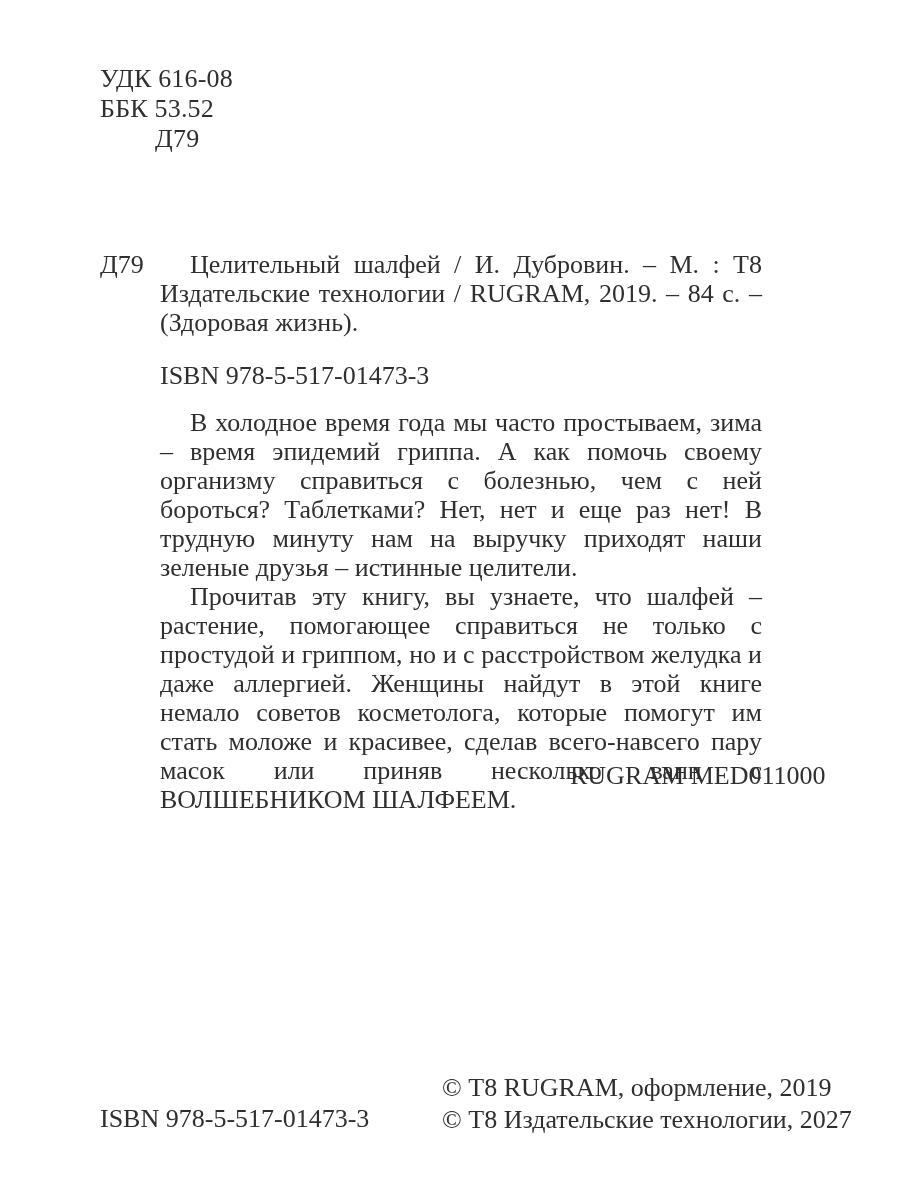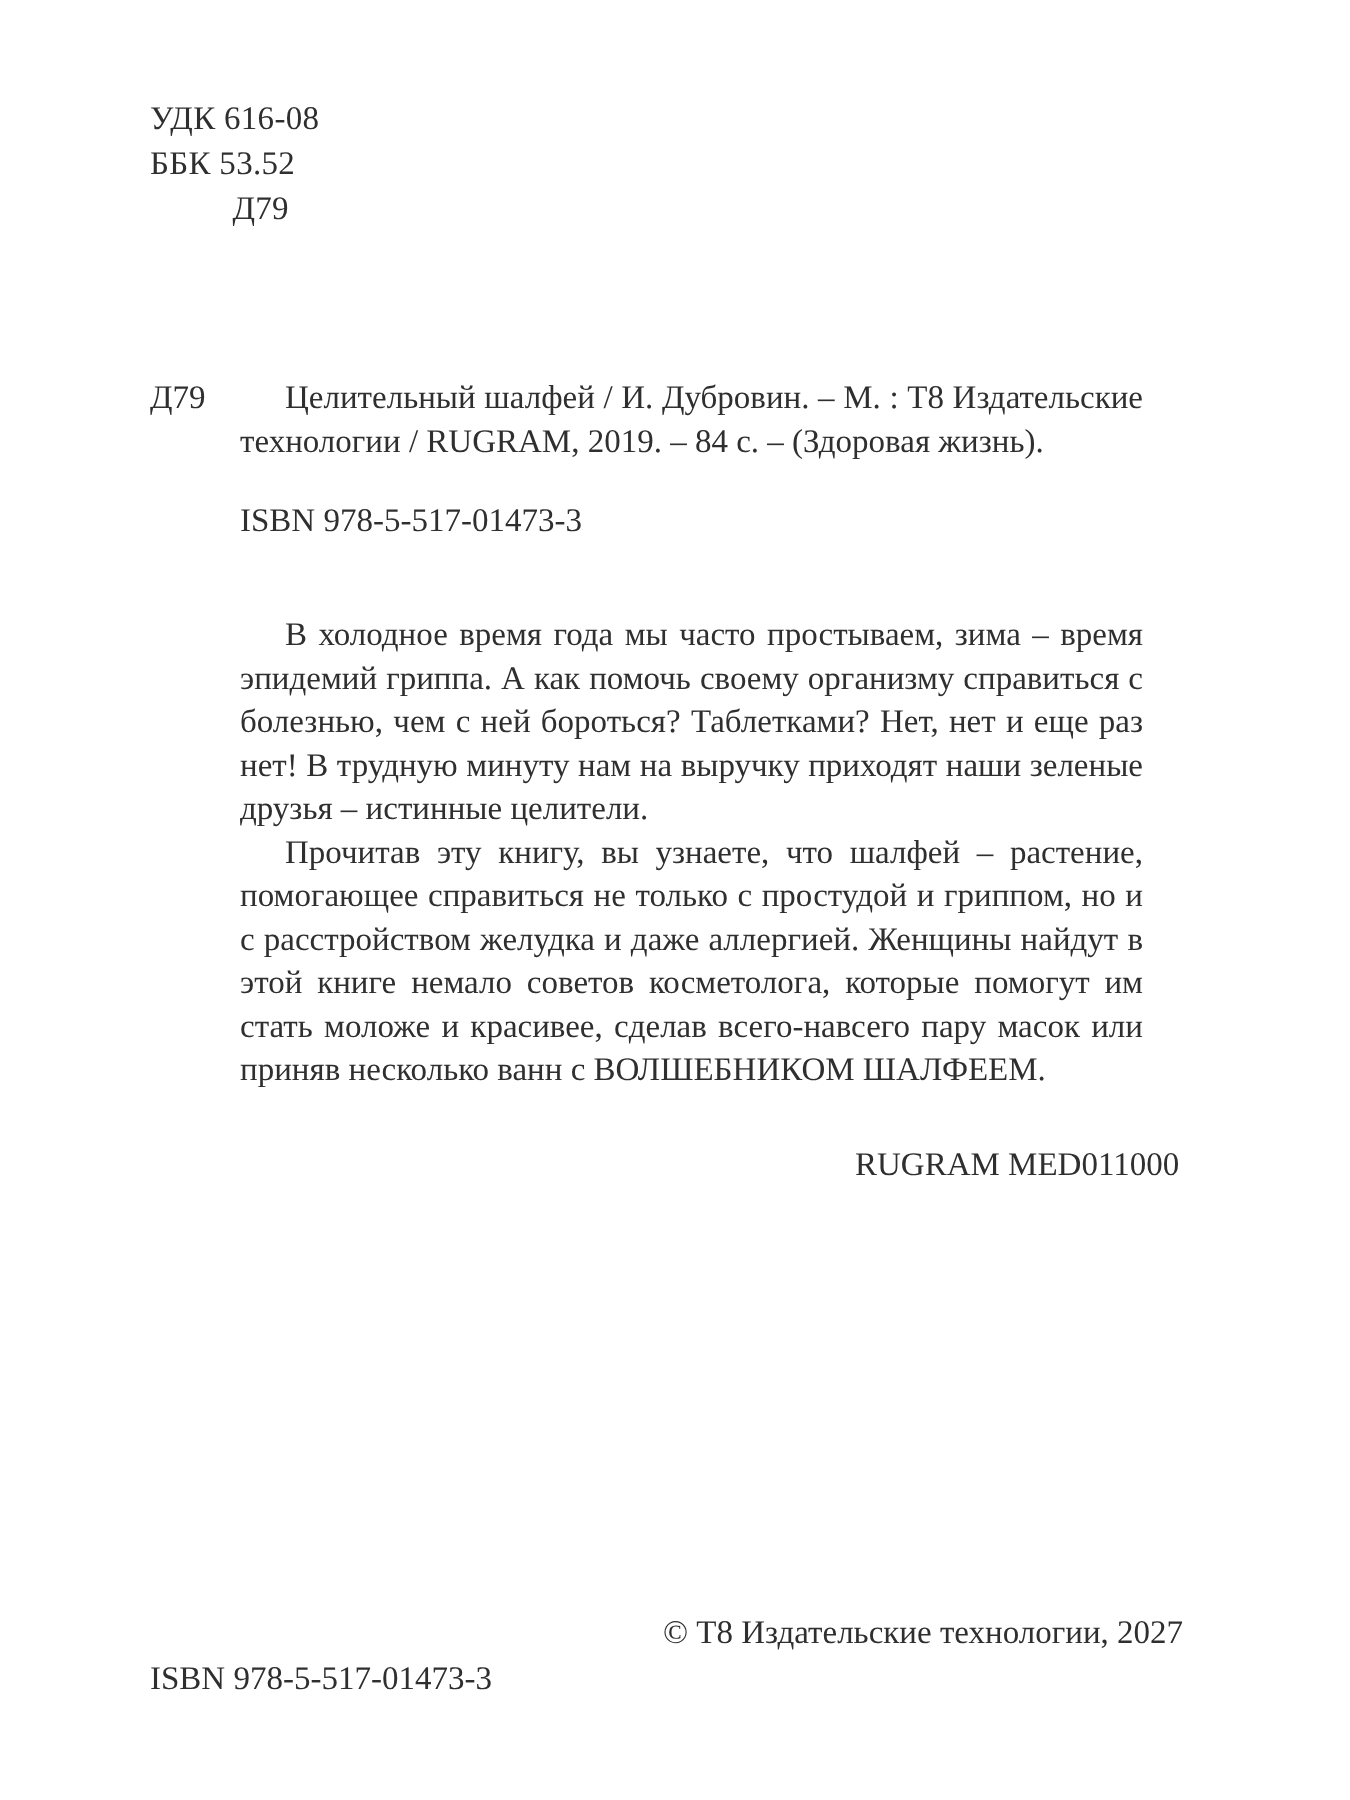--- a/index.html
+++ b/index.html
@@ -7,21 +7,21 @@
     padding: 0;
     background: #ffffff;
   }
   .page {
     position: relative;
     width: 900px;
     height: 1200px;
     background: #ffffff;
     color: #2f2f2f;
     font-family: "Liberation Serif", "DejaVu Serif", serif;
-    font-size: 22px;
+    font-size: 26px;
     overflow: hidden;
   }
 
   
   .classification {
     position: absolute;
     left: 100px;
     top: 64px;
     line-height: 30px;
     letter-spacing: 0.2px;
@@ -121,16 +121,17 @@
     <p>Прочитав эту книгу, вы узнаете, что шалфей – растение, помогающее справиться не только с простудой и гриппом, но и с расстройством желудка и даже аллергией. Женщины найдут в этой книге немало советов косметолога, которые помогут им стать моложе и красивее, сделав всего-навсего пару масок или приняв несколько ванн с ВОЛШЕБНИКОМ ШАЛФЕЕМ.</p>
   </div>
 
   <div class="codes">
     <div>RUGRAM MED011000</div>
   </div>
 
   <div class="footer-isbn">ISBN 978-5-517-01473-3</div>
 
   <div class="footer-copyright">
+    <div>© Т8 RUGRAM, оформление, 2019</div>
     <div>© Т8 Издательские технологии, 2027</div>
   </div>
 
 </div>
 
 </body></html>

